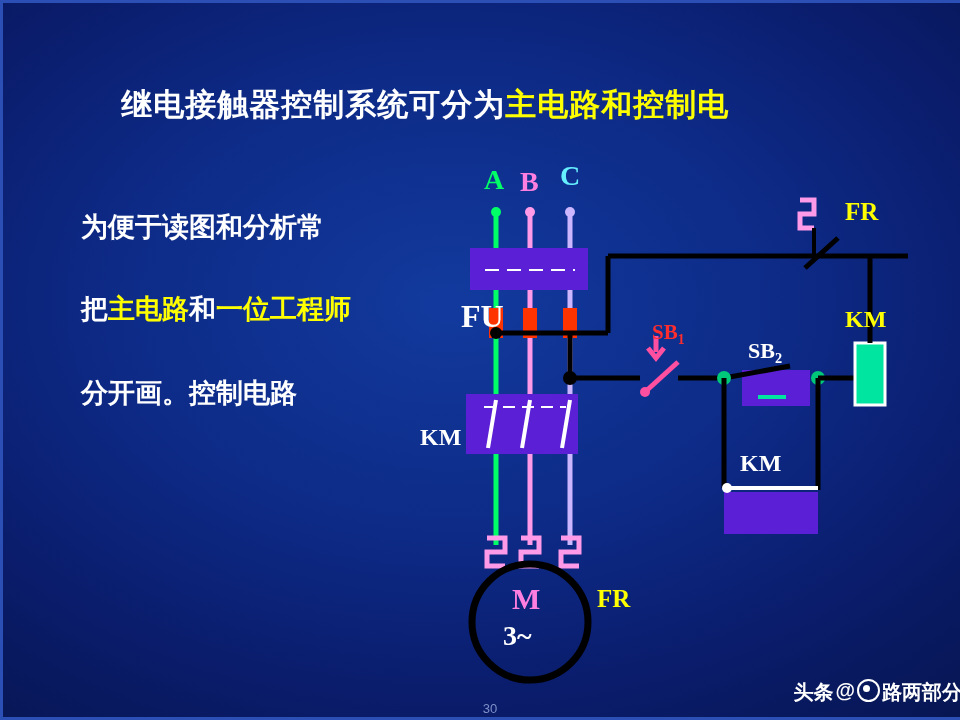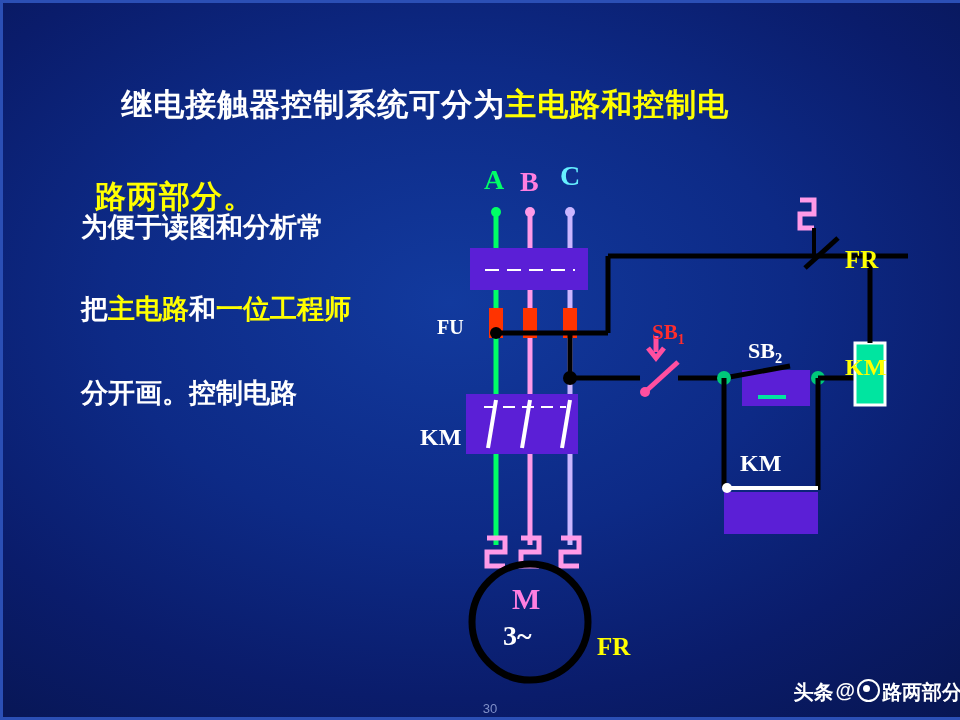--- a/index.html
+++ b/index.html
@@ -40,21 +40,21 @@
   #para .y{color:#ffff00;font-family:Liberation Mono, monospace;}
 
   
   .lbl{
     position:absolute;font-weight:bold;font-family:"Liberation Serif",serif;
   }
   .lbl.white{color:#ffffff;}
   .lbl.green{color:#00ff66;}
   .lbl.pink{color:#ff7fe0;}
   .lbl.cyan{color:#66f0ff;}
-  .lbl.yellow{color:#ffff00;margin-top:48px;}
+  .lbl.yellow{color:#ffff00;}
   .lbl.red{color:#ff2d2d;}
 
   .sub{font-size:0.65em;vertical-align:sub;}
 
   
   #dg{position:absolute;left:0;top:0;width:960px;height:720px;}
 
   
   #footer{
     position:absolute;right:18px;bottom:14px;
@@ -75,21 +75,20 @@
     color:#7f8fc8;font-size:13px;font-family:"Liberation Sans",sans-serif;
   }
 </style>
 </head>
 <body>
 
 <div id="stage">
 
   <div class="txt" id="hl">
     <span>   继电接触器控制系统可分为</span><span class="y">主电路和控制电</span><br>
-    <span class="y">路两部分。</span>
   </div>
 
   <div class="txt" id="para">
     <span>为便于读图和分析常</span><br>
     <span>把</span><span class="y">主电路</span><span>和</span><span class="y">一位工程师</span><br>
     <span>分开画。控制电路</span>
   </div>
 
   <svg id="dg" viewBox="0 0 960 720">
 
@@ -160,21 +159,21 @@
     <line x1="727" y1="488" x2="818" y2="488" stroke="#ffffff" stroke-width="4"></line>
     <circle cx="727" cy="488" r="5" fill="#ffffff"></circle>
 
     <line x1="496" y1="480" x2="496" y2="545" stroke="#000000" stroke-width="5" opacity="0"></line>
   </svg>
 
   <div class="lbl green" style="left:484px;top:164px;font-size:28px;">A</div>
   <div class="lbl pink" style="left:520px;top:166px;font-size:28px;">B</div>
   <div class="lbl cyan" style="left:560px;top:160px;font-size:28px;">C</div>
 
-  <div class="lbl white" style="left:437px;top:298px;font-size:20px;margin-top:18px;">FU</div>
+  <div class="lbl white" style="left:461px;top:298px;font-size:32px;">FU</div>
   <div class="lbl white" style="left:420px;top:424px;font-size:24px;">KM</div>
 
   <div class="lbl yellow" style="left:845px;top:198px;font-size:25px;">FR</div>
   <div class="lbl yellow" style="left:597px;top:585px;font-size:25px;">FR</div>
 
   <div class="lbl red" style="left:652px;top:320px;font-size:21px;">
     <span>SB</span><span class="sub">1</span>
   </div>
 
   <div class="lbl white" style="left:748px;top:338px;font-size:22px;">

